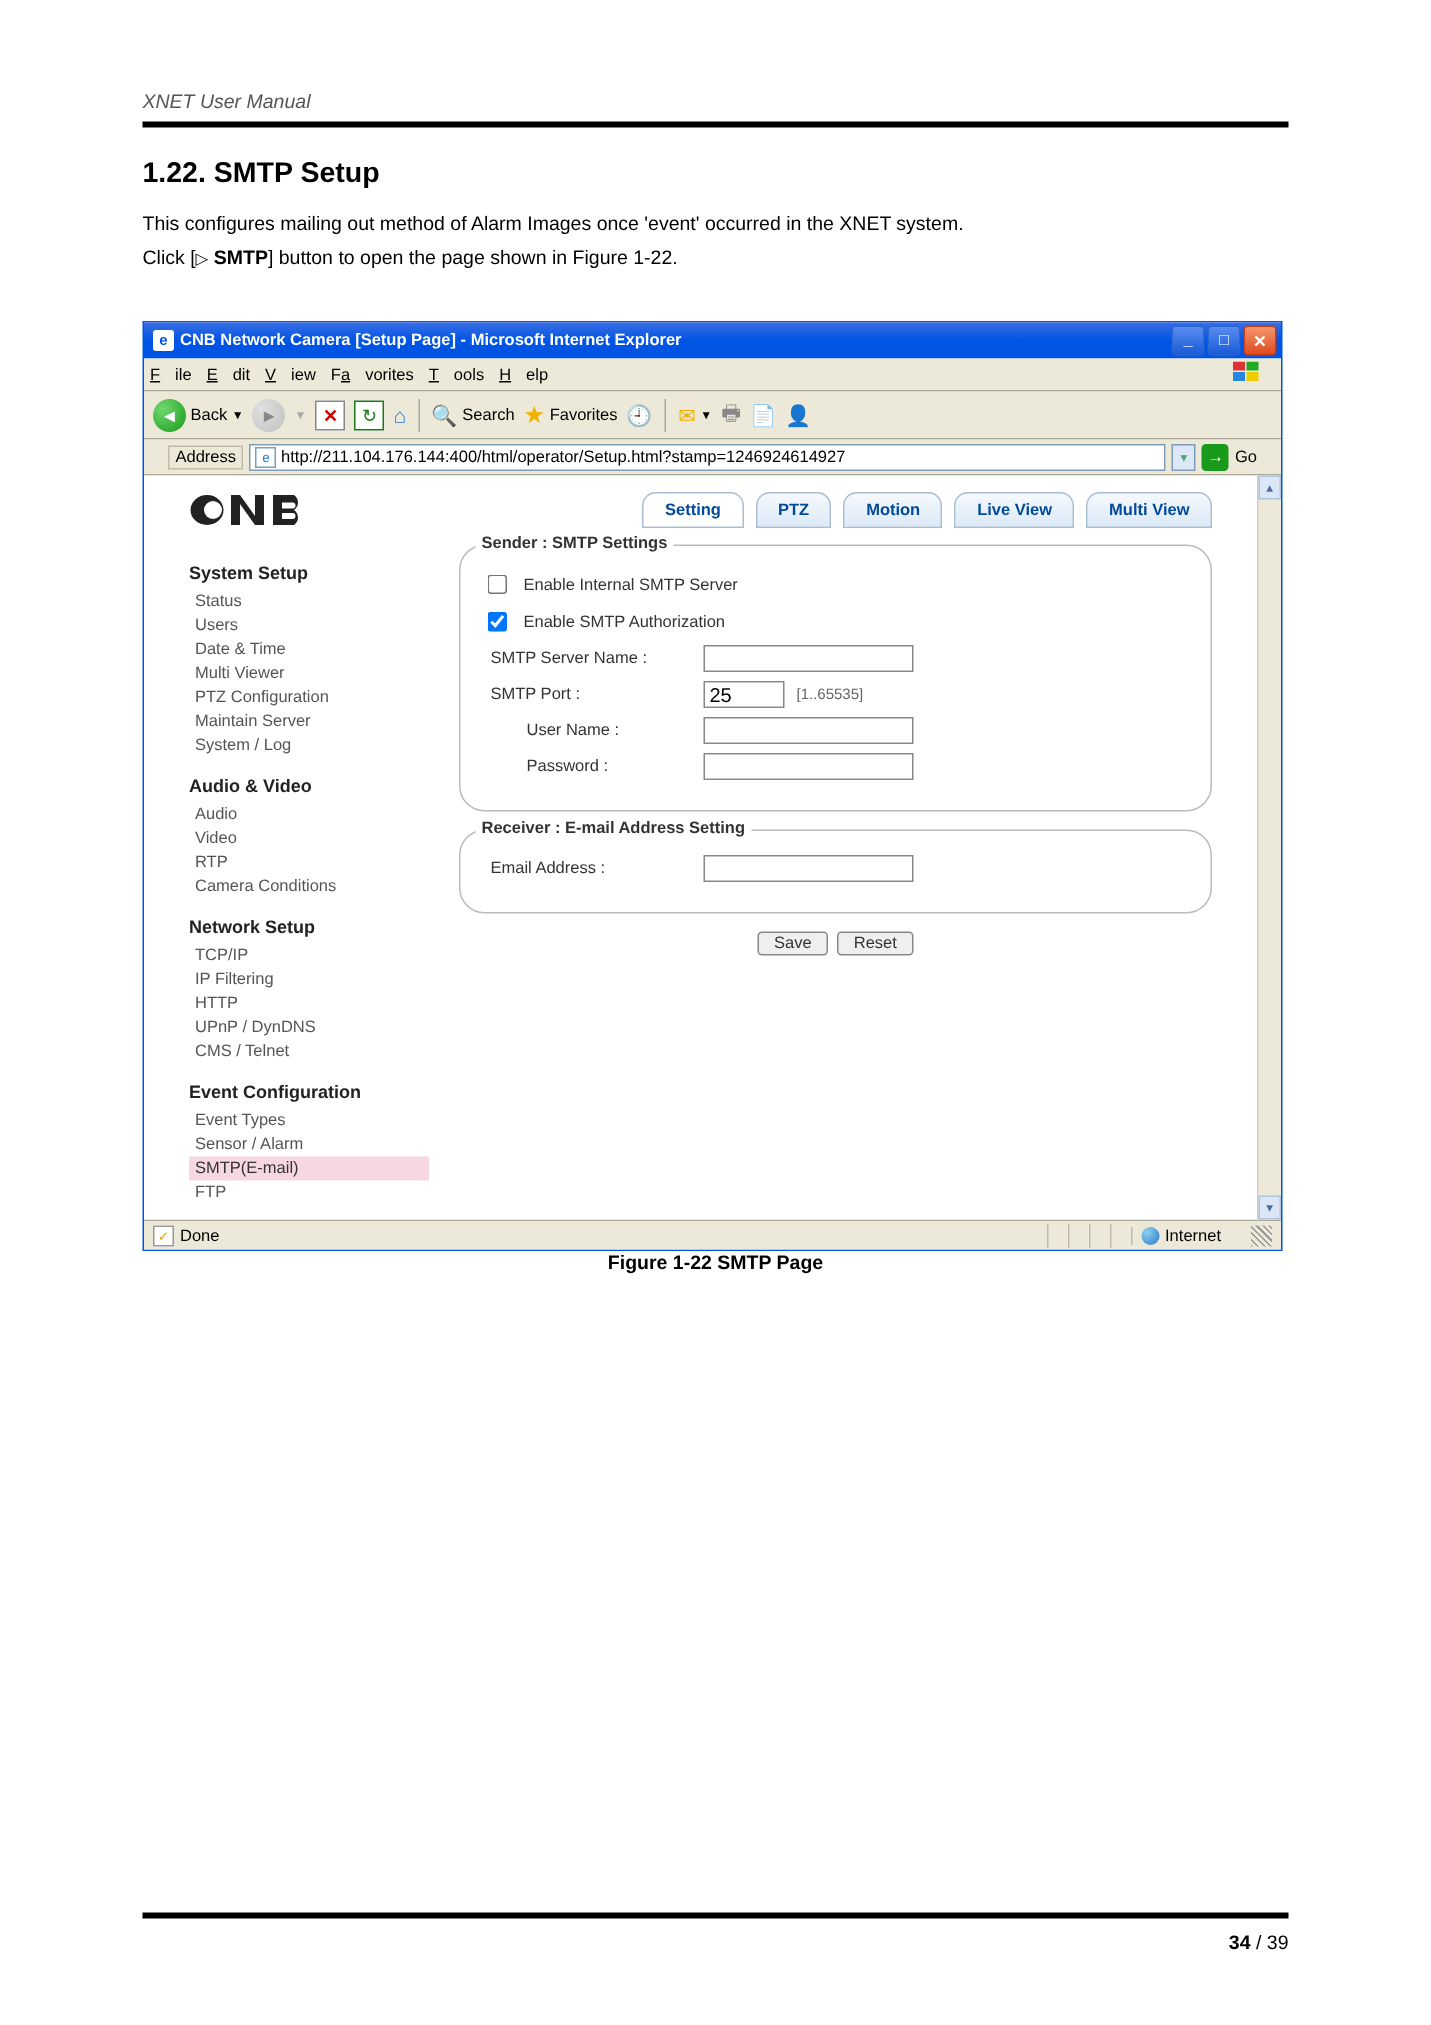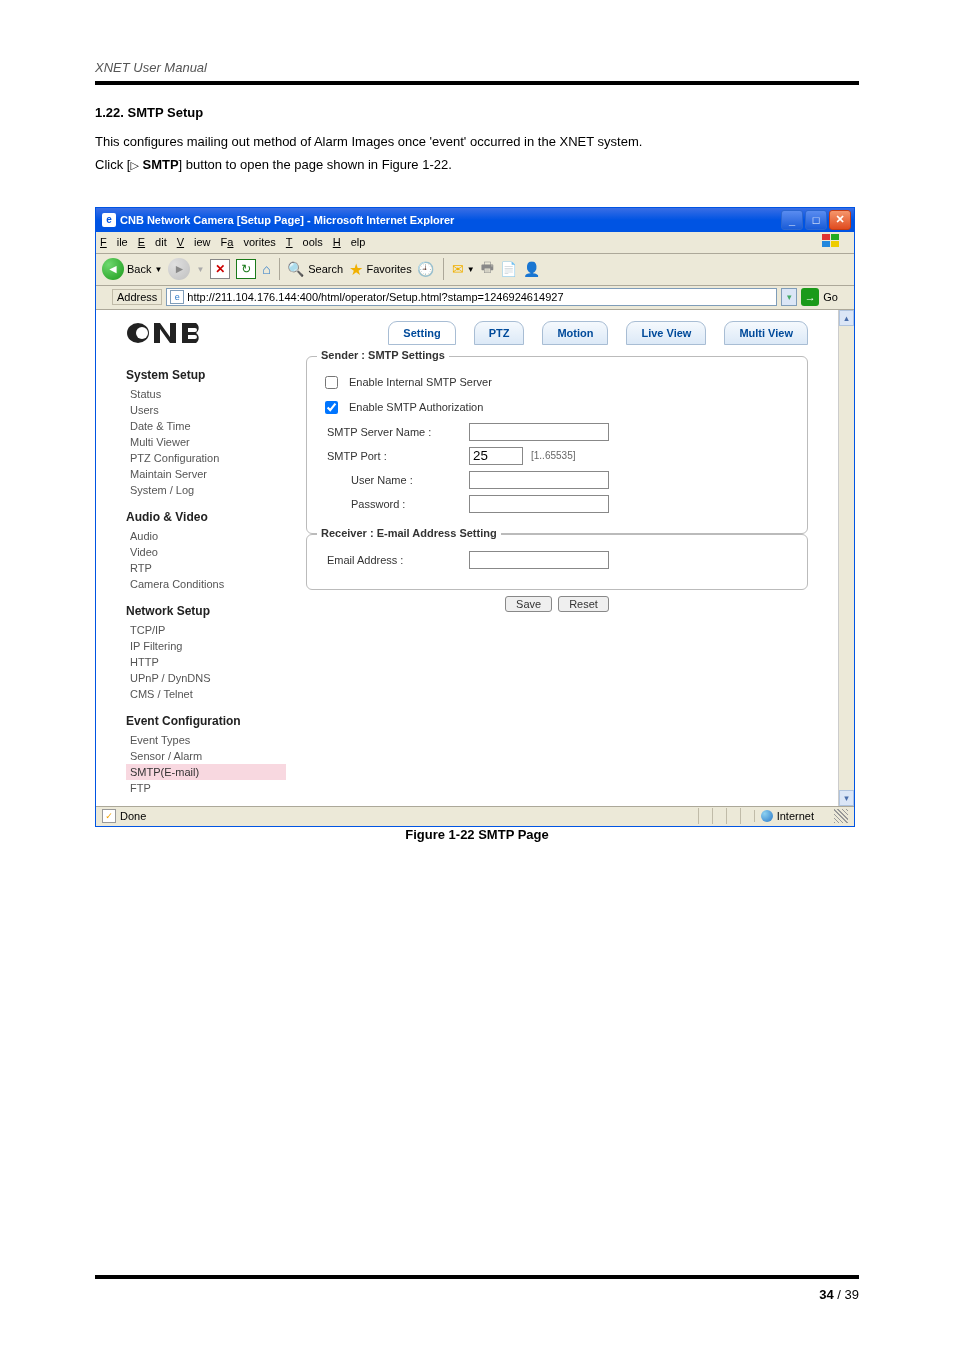--- a/index.html
+++ b/index.html
@@ -13,21 +13,21 @@
     min-height: 1350px;
   }
   .header-title {
     font-style: italic;
     color: #555;
     font-size: 13px;
     margin-bottom: 6px;
   }
   .hr-thick { border: none; border-top: 4px solid #000; margin: 0 0 20px 0; }
   .hr-thick-bottom { border: none; border-top: 4px solid #000; margin: 0; }
-  .section-title { font-weight: bold; font-size: 13px; margin-bottom: 10px; }
+  .section-title { font-weight: bold; font-size: 19px; margin-bottom: 10px; }
   .body-text { font-size: 13px; line-height: 1.8; }
   .body-text .tri { font-size: 11px; }
 
   
   .ie-window {
     margin-top: 30px;
     border: 1px solid #0054e3;
     width: 760px;
     font-family: Tahoma, Arial, sans-serif;
     font-size: 11px;
@@ -122,37 +122,37 @@
   .scrollbar { width:16px; background:#ece9d8; border-left:1px solid #ccc; display:flex; flex-direction:column;}
   .scroll-btn { height:16px; background:#dbe6f6; border:1px solid #b0c4de; display:flex; align-items:center; justify-content:center; font-size:9px; color:#4a6eaa;}
   .scroll-track { flex:1; }
 
   .top-nav { display:flex; align-items:center; justify-content:space-between; margin-bottom:10px; }
   .logo {
     font-family: Arial, sans-serif;
     font-weight: 900; font-size: 24px; color:#333; letter-spacing:-1px;
     display:flex; align-items:center; gap:2px;
   }
-  .tabs { display:flex; gap:18px; }
+  .tabs { display:flex; gap:8px; }
   .tab {
     padding: 5px 14px; border-radius: 9px 9px 0 0;
     font-size: 11px; font-weight:bold; font-family: Arial;
     border:1px solid #a8bdd4;
     background: linear-gradient(#f5f9fd, #dce9f7);
     color:#004a9a;
   }
   .tab.active { background:#fff; color:#004a9a; }
   .main-cols { display:flex; gap:20px; }
   .sidebar { width: 160px; font-size:11px; color:#444; }
   .sb-group { font-weight:bold; color:#222; margin-top:12px; margin-bottom:4px; font-size:12px;}
   .sb-item { padding:2px 0 2px 4px; color:#555; }
   .sb-item.sel { background:#f8d8e0; color:#333; }
   .content-pane { flex:1; font-size:11px; color:#333; }
   .fieldset {
-    border:1px solid #bbb; border-radius:6px; padding:10px 14px 14px 14px; margin-bottom:0;
+    border:1px solid #bbb; border-radius:17px; padding:10px 14px 14px 14px; margin-bottom:12px;
     position:relative;
   }
   .legend {
     position:absolute; top:-8px; left:10px; background:#fff; padding:0 4px;
     font-weight:bold; font-size:11px;
   }
   .form-row { display:flex; align-items:center; margin:6px 0; gap:8px;}
   .form-row .lbl { width:140px; text-align:left; padding-left:6px;}
   .form-row .lbl.indent { padding-left:30px; }
   .txt-input { border:1px solid #888; height:18px; width:140px; padding:0 3px; }

